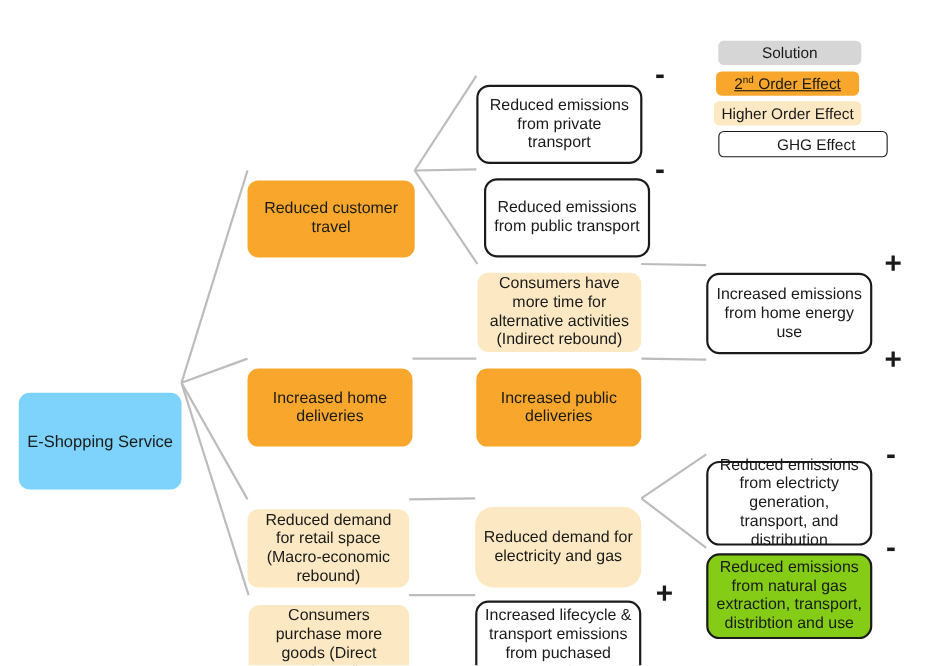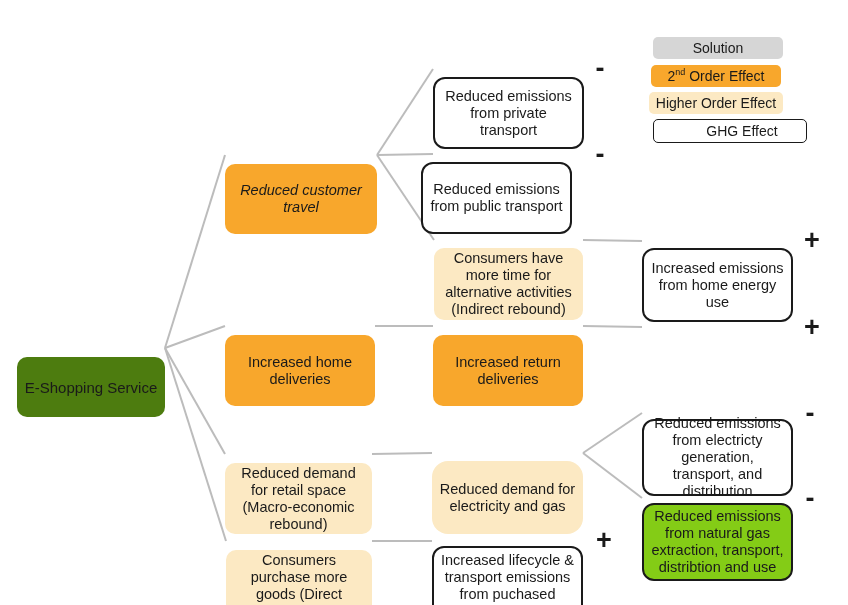--- a/index.html
+++ b/index.html
@@ -19,21 +19,21 @@
   .node.ghg{background:#ffffff;border:2.5px solid #1a1a1a;border-radius:12px;}
   .sign{
     position:absolute;z-index:1;transform:translate(-50%,-50%);
     font-size:27px;font-weight:800;line-height:1;color:#1a1a1a;
   }
   .legend-item{
     position:absolute;z-index:1;height:22px;display:flex;align-items:center;justify-content:center;
     border-radius:5px;font-size:14px;
   }
   .legend-item.solution{background:#D6D6D6;}
-  .legend-item.second_order{background:#F8A72C;}
+  .legend-item.second_order{background:#F8A72C;text-decoration:underline;}
   .legend-item.higher_order{background:#FCE9C3;}
   .legend-item.ghg{background:#ffffff;border:1.5px solid #1a1a1a;}
   .legend-item sup{font-size:9px;line-height:0;}
 </style>
 </head>
 <body>
 
 <div class="stage">
 
   <svg class="wires" width="848" height="605">
@@ -48,48 +48,48 @@
       <line x1="583" y1="240" x2="642" y2="241"></line>
       <line x1="375" y1="326" x2="433" y2="326"></line>
       <line x1="583" y1="326" x2="642" y2="327"></line>
       <line x1="372" y1="454" x2="432" y2="453"></line>
       <line x1="583" y1="453" x2="642" y2="413"></line>
       <line x1="583" y1="453" x2="642" y2="498"></line>
       <line x1="372" y1="541" x2="432" y2="541"></line>
     </g>
   </svg>
 
-  <div class="node solution" style="left: 17px; top: 313px; width: 148px; height: 60px; font-size: 15px; background-color: #4d7c0f;">
+  <div class="node solution" style="left: 17px; top: 313px; width: 148px; height: 88px; font-size: 15px; background-color: #7dd3fc;">
     <span>E-Shopping Service</span>
   </div>
 
-  <div class="node second_order" style="left: 225px; top: 120px; width: 152px; height: 70px; background-color: rgb(248, 167, 44); font-style: italic;">
+  <div class="node second_order" style="left: 225px; top: 120px; width: 152px; height: 70px; background-color: rgb(248, 167, 44);">
     <span>Reduced customer travel</span>
   </div>
   <div class="node second_order" style="left: 225px; top: 291px; width: 150px; height: 71px; background-color: rgb(248, 167, 44);">
     <span>Increased home deliveries</span>
   </div>
   <div class="node higher_order" style="left: 226px; top: 506px; width: 146px; height: 71px; background-color: rgb(252, 233, 195);">
     <span>Consumers purchase more goods (Direct rebound)</span>
   </div>
   <div class="node higher_order" style="left: 225px; top: 419px; width: 147px; height: 71px; background-color: rgb(252, 233, 195);">
     <span>Reduced demand for retail space (Macro-economic rebound)</span>
   </div>
 
   <div class="node ghg" style="left: 433px; top: 33px; width: 151px; height: 72px; background-color: rgb(255, 255, 255);">
     <span>Reduced emissions from private transport</span>
   </div>
-  <div class="node ghg" style="left: 421px; top: 118px; width: 151px; height: 72px; background-color: rgb(255, 255, 255);">
+  <div class="node ghg" style="left: 440px; top: 118px; width: 151px; height: 72px; background-color: rgb(255, 255, 255);">
     <span>Reduced emissions from public transport</span>
   </div>
   <div class="node higher_order" style="left: 434px; top: 204px; width: 149px; height: 72px; background-color: rgb(252, 233, 195);">
     <span>Consumers have more time for alternative activities (Indirect rebound)</span>
   </div>
   <div class="node second_order" style="left: 433px; top: 291px; width: 150px; height: 71px; background-color: rgb(248, 167, 44);">
-    <span>Increased return deliveries</span>
+    <span>Increased public deliveries</span>
   </div>
   <div class="node higher_order" style="left: 432px; top: 417px; width: 151px; height: 73px; background-color: rgb(252, 233, 195); border-radius: 16px;">
     <span>Reduced demand for electricity and gas</span>
   </div>
   <div class="node ghg" style="left: 432px; top: 502px; width: 151px; height: 79px; background-color: rgb(255, 255, 255);">
     <span>Increased lifecycle &amp; transport emissions from puchased goods</span>
   </div>
 
   <div class="node ghg" style="left: 642px; top: 204px; width: 151px; height: 74px; background-color: rgb(255, 255, 255);">
     <span>Increased emissions from home energy use</span>

